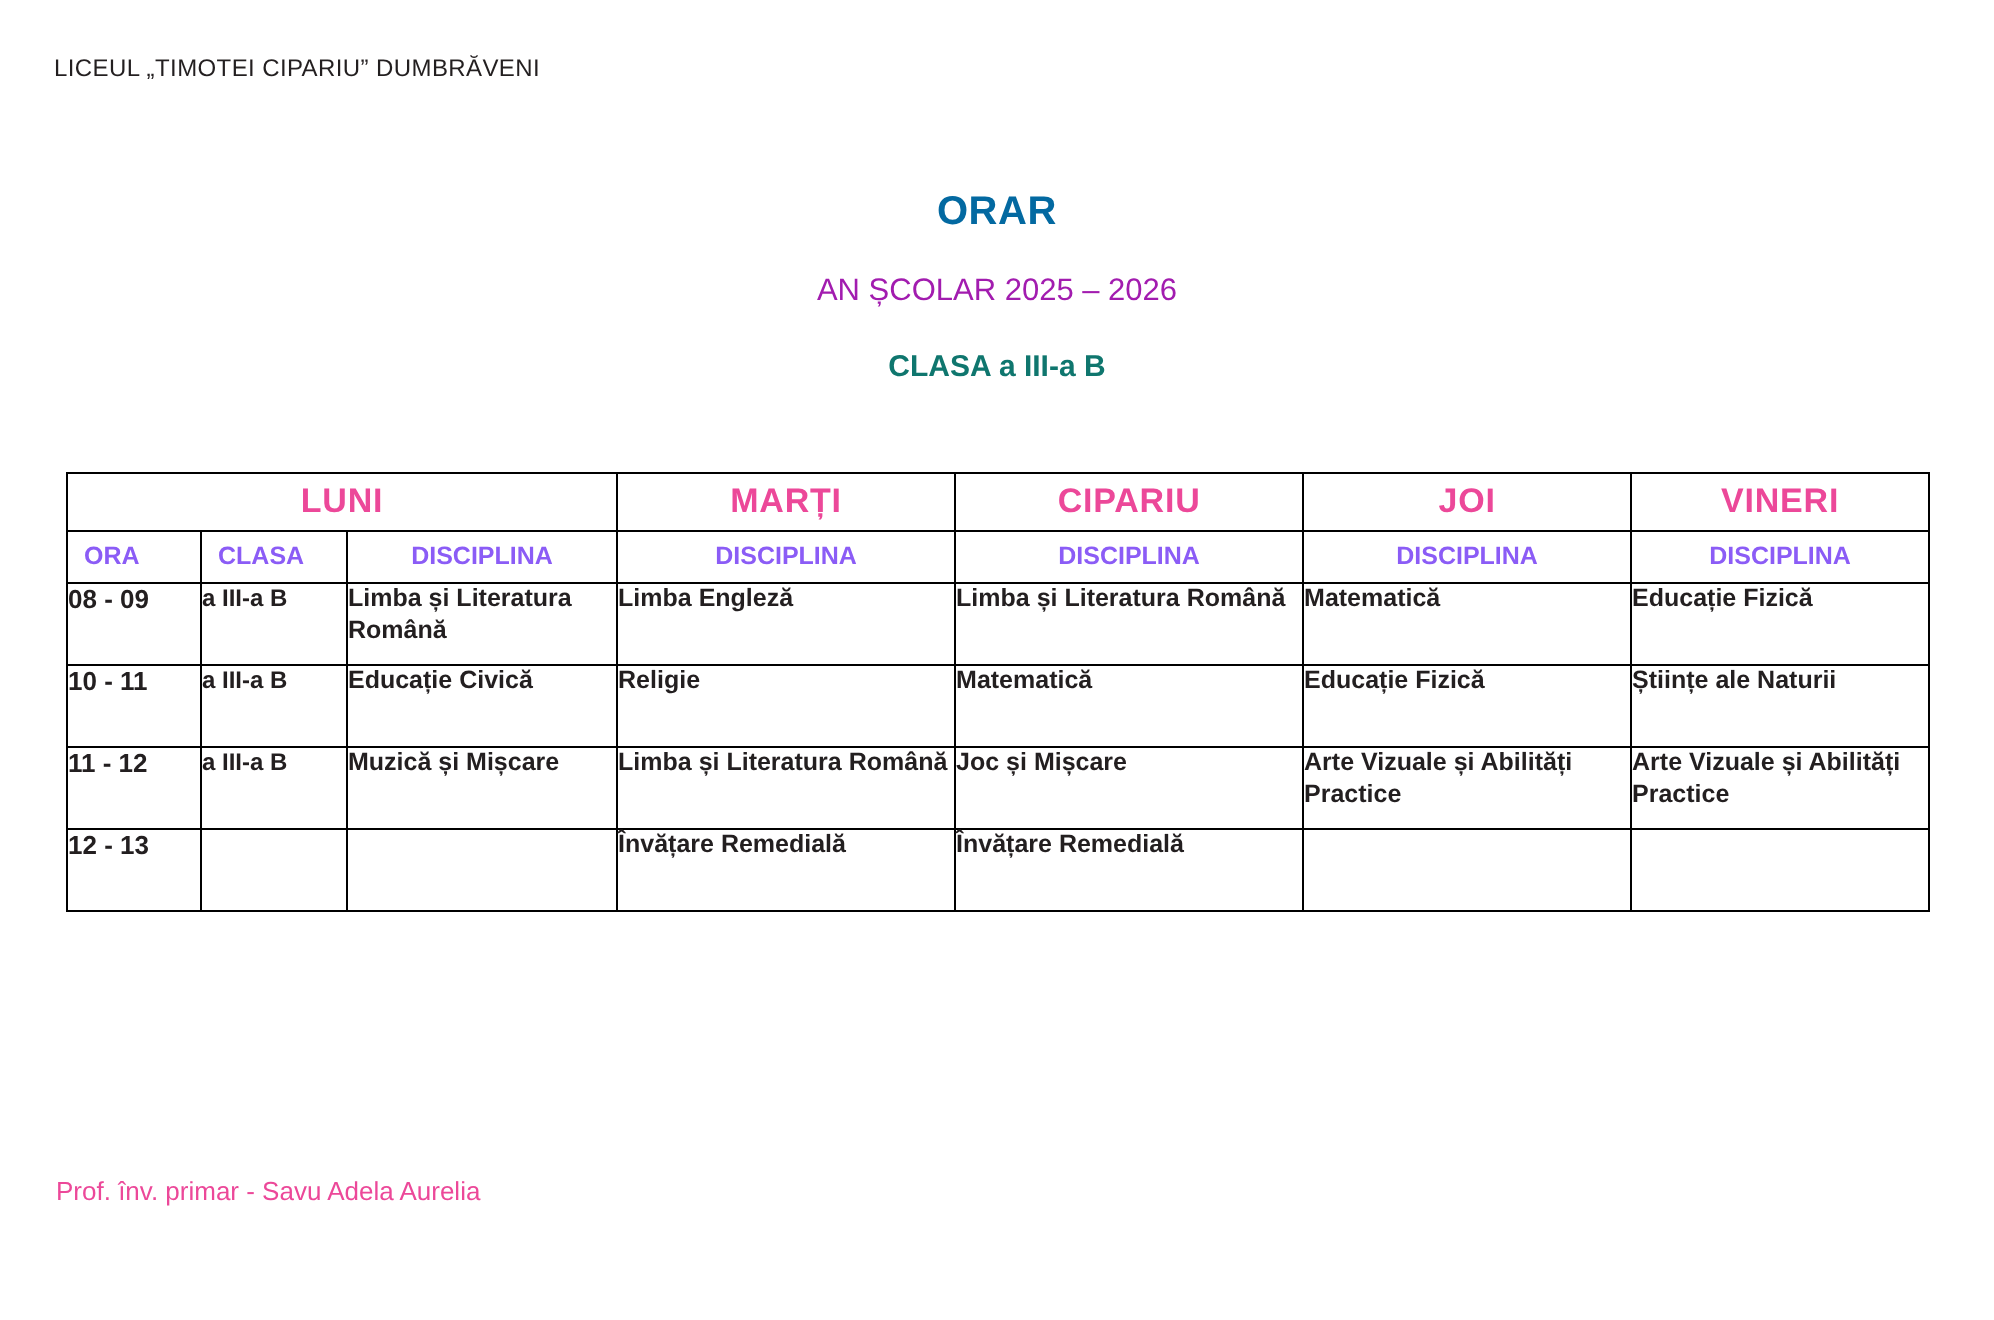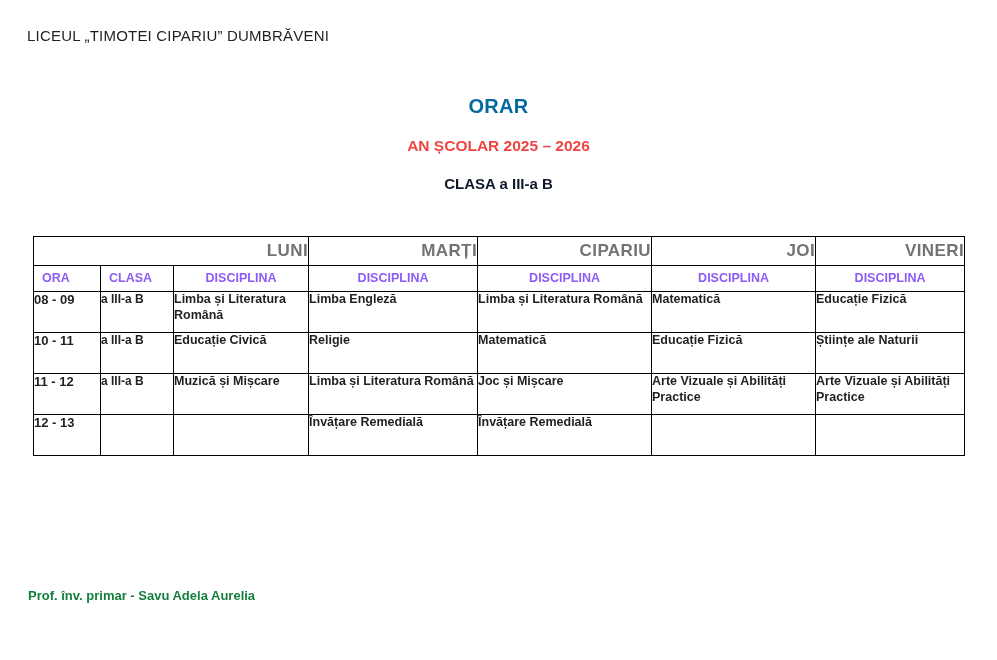--- a/index.html
+++ b/index.html
@@ -14,21 +14,21 @@
     font-family: "Liberation Sans", sans-serif;
     color: #231f20;
     overflow: hidden;
     position: relative;
   }
 
   .school-name {
     position: absolute;
     left: 27px;
     top: 27px;
-    font-size: 15px;
+    font-size: 12px;
     font-weight: 400;
     letter-spacing: 0.2px;
     color: #231f20;
     white-space: nowrap;
   }
 
   .title-block {
     position: absolute;
     left: 0;
     right: 0;
@@ -38,30 +38,30 @@
   .doc-title {
     font-size: 20px;
     font-weight: bold;
     letter-spacing: 0.3px;
     line-height: 1;
     color: #0369a1;
   }
   .school-year {
     margin-top: 22px;
     font-size: 15.5px;
-    font-weight: 700;
+    font-weight: 400;
     line-height: 1;
-    color: #ef4444;
+    color: #a21caf;
   }
   .class-name {
     margin-top: 22px;
     font-size: 15px;
     font-weight: bold;
     line-height: 1;
-    color: #0f172a;
+    color: #0f766e;
   }
 
   table.orar {
     position: absolute;
     left: 33px;
     top: 236px;
     width: 931px;
     border-collapse: collapse;
     table-layout: fixed;
   }
@@ -76,26 +76,26 @@
   .c-ora      { width: 67px;  }
   .c-clasa    { width: 73px;  }
   .c-luni     { width: 135px; }
   .c-marti    { width: 169px; }
   .c-miercuri { width: 174px; }
   .c-joi      { width: 164px; }
   .c-vineri   { width: 149px; }
 
   .day-head {
     height: 28px;
-    text-align: right;
+    text-align: center;
     font-size: 17px;
     font-weight: bold;
     letter-spacing: 0.4px;
     line-height: 28px;
-    color: #737373;
+    color: #ec4899;
     white-space: nowrap;
   }
 
   .sub-head {
     height: 25px;
     font-size: 12.5px;
     font-weight: bold;
     line-height: 25px;
     color: #8b5cf6;
     white-space: nowrap;
@@ -119,22 +119,22 @@
     font-size: 12px;
     white-space: nowrap;
     margin-top: 48px;
   }
 
   .footer-note {
     position: absolute;
     left: 28px;
     top: 588px;
     font-size: 13px;
-    font-weight: 700;
-    color: #15803d;
+    font-weight: 400;
+    color: #ec4899;
     white-space: nowrap;
   }
 </style>
 </head>
 <body>
 
 <div class="school-name">LICEUL „TIMOTEI CIPARIU” DUMBRĂVENI</div>
 
 <div class="title-block">
   <div class="doc-title">ORAR</div>

